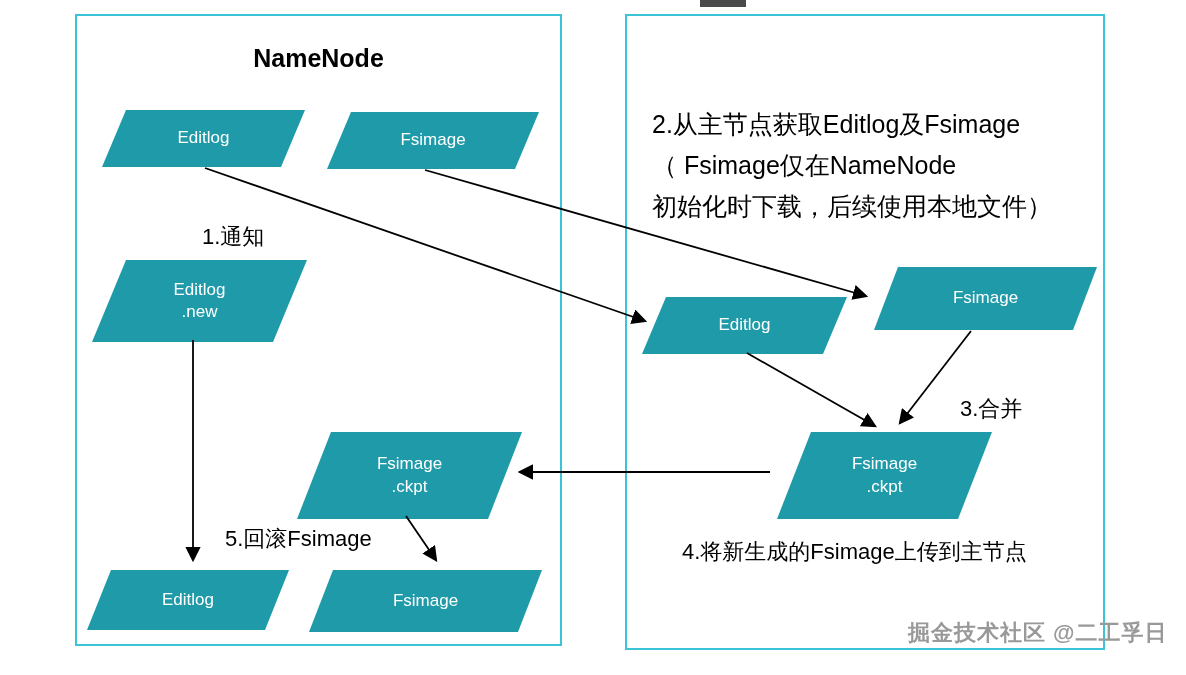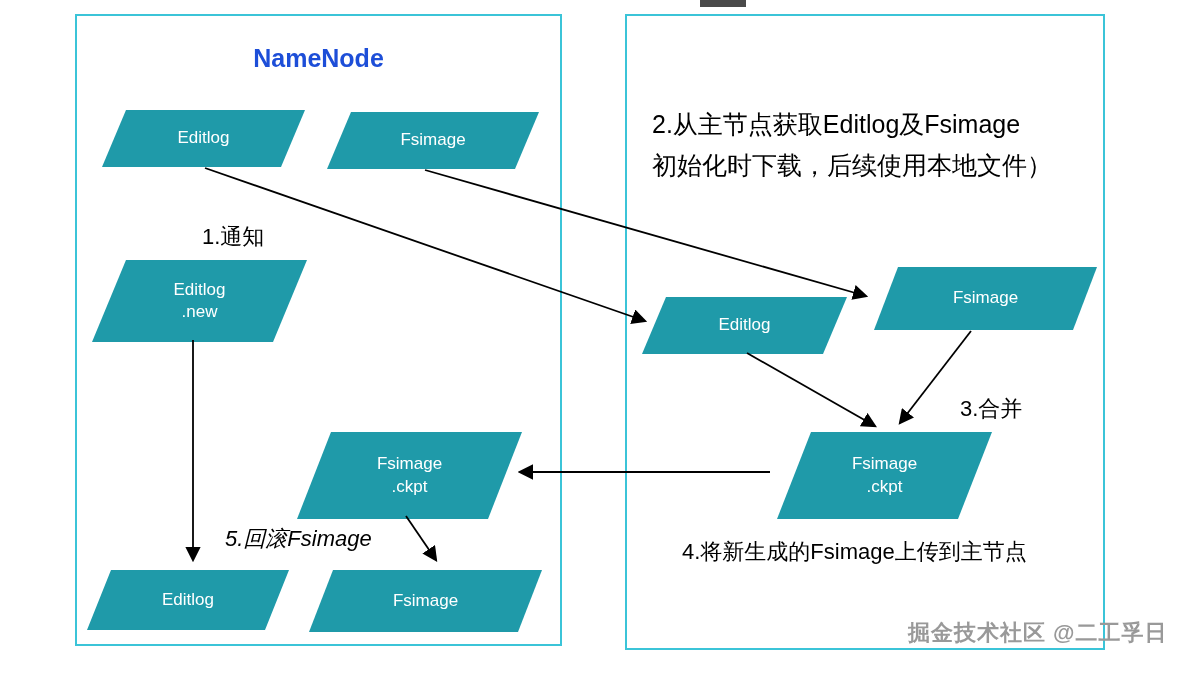--- a/index.html
+++ b/index.html
@@ -15,21 +15,21 @@
     position:absolute;
     border:2px solid var(--panel_border);
     background:transparent;
   }
   .panel-title {
     position:absolute;
     left:0; right:0;
     text-align:center;
     font-size:25px;
     font-weight:bold;
-    color:#1d4ed8;
+    color:#000000;
   }
   .node {
     position:absolute;
     background:var(--node_fill);
     color:var(--node_text);
     font-size:17px;
     display:flex;
     flex-direction:column;
     align-items:center;
     justify-content:center;
@@ -99,35 +99,36 @@
   <div class="node tall" style="left:15px; top:244px; width:215px; height:82px;">
     <span>Editlog</span>
     <span>.new</span>
   </div>
 
   <div class="node tall" style="left:220px; top:416px; width:225px; height:87px;">
     <span>Fsimage</span>
     <span>.ckpt</span>
   </div>
 
-  <div class="annotation" style="left:148px; top:508px;font-style:italic;">5.回滚Fsimage</div>
+  <div class="annotation" style="left:148px; top:508px;">5.回滚Fsimage</div>
 
   <div class="node" style="left:10px; top:554px; width:202px; height:60px;">
     <span>Editlog</span>
   </div>
 
   <div class="node" style="left:232px; top:554px; width:233px; height:62px;">
     <span>Fsimage</span>
   </div>
 </div>
 
 <div class="panel" style="left:625px; top:14px; width:480px; height:636px;">
 
   <div class="note-block" style="left:25px; top:88px;">
     <div>2.从主节点获取Editlog及Fsimage</div>
+    <div>（ Fsimage仅在NameNode</div>
     <div>初始化时下载，后续使用本地文件）</div>
   </div>
 
   <div class="node" style="left:15px; top:281px; width:205px; height:57px;">
     <span>Editlog</span>
   </div>
 
   <div class="node" style="left:247px; top:251px; width:223px; height:63px;">
     <span>Fsimage</span>
   </div>

